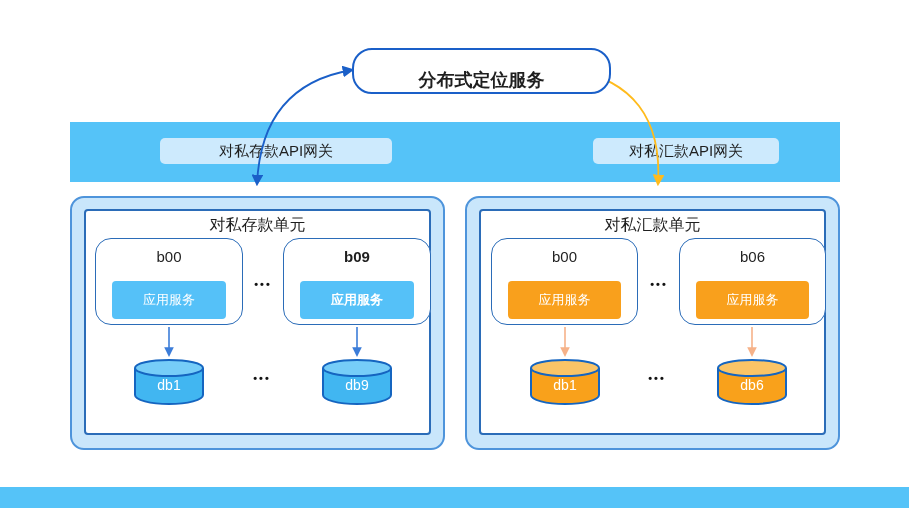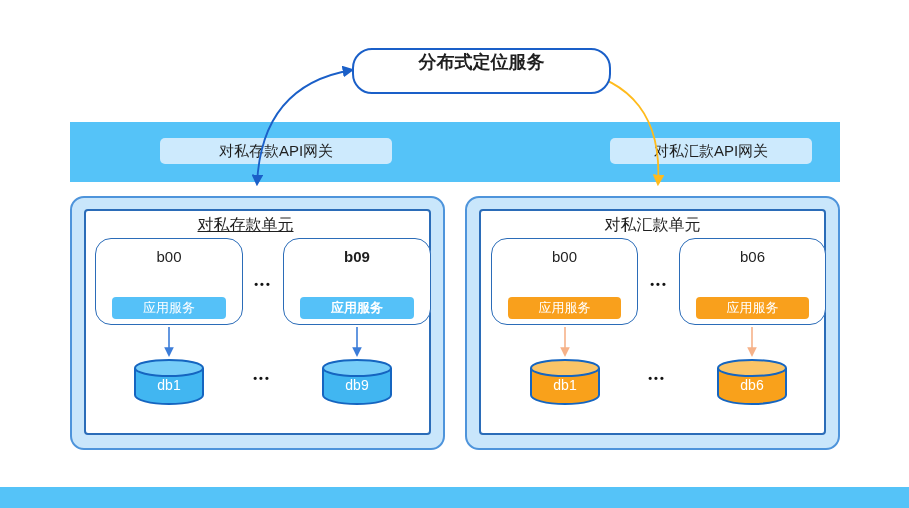--- a/index.html
+++ b/index.html
@@ -7,58 +7,58 @@
     width:909px;height:508px;position:relative;overflow:hidden;
     background:#ffffff;
     font-family:"Liberation Sans","DejaVu Sans",sans-serif;
     color:#1f1f1f;
   }
   .abs{position:absolute;}
   
   .locator-box{
     left:352px;top:48px;width:259px;height:46px;
     background:#ffffff;border:2px solid #1A5FC8;border-radius:20px;
-    display:flex;align-items:flex-start;justify-content:center;
+    display:flex;align-items:flex-end;justify-content:center;
     font-size:18px;font-weight:bold;z-index:6;box-sizing:border-box;
   }
   
   .band{
     left:70px;top:122px;width:770px;height:60px;
     background:#55C3F8;z-index:1;
   }
   .gw-label{
     top:138px;height:26px;background:#CDEAFD;border-radius:5px;
     display:flex;align-items:center;justify-content:center;
     font-size:15px;color:#1f1f1f;z-index:2;
   }
   .gw-left{left:160px;width:232px;}
-  .gw-right{left:593px;width:202px;margin-left:17px;}
+  .gw-right{left:576px;width:186px;margin-left:17px;}
   
   .unit-outer{
     top:196px;width:375px;height:254px;box-sizing:border-box;
     background:#C9E6FB;border:2px solid #4E94DB;border-radius:14px;z-index:1;
   }
   .unit-inner{
     top:209px;width:347px;height:226px;box-sizing:border-box;
     background:#ffffff;border:2px solid #2B6CB8;border-radius:4px;z-index:2;
   }
   .unit-title{
     top:215px;width:347px;text-align:center;font-size:16px;z-index:3;
   }
   .node-box{
     top:238px;height:87px;box-sizing:border-box;background:#ffffff;
     border:1.5px solid #2B6CB8;border-radius:16px;z-index:3;
   }
   .node-name{
     position:absolute;left:0;right:0;top:9px;text-align:center;font-size:15px;
   }
   .service-pill{
-    position:absolute;left:16px;right:16px;top:42px;height:22px;
+    position:absolute;left:16px;right:16px;top:42px;height:38px;
     border-radius:4px;color:#ffffff;font-size:13px;
-    display:flex;align-items:center;justify-content:center;margin-top:16px;
+    display:flex;align-items:center;justify-content:center;
   }
   .pill-blue{background:#55C1F8;}
   .pill-orange{background:#F9A01C;}
   .dots{
     width:38px;text-align:center;font-size:11px;font-weight:bold;
     letter-spacing:2px;color:#111;z-index:3;
   }
   .cyl{z-index:3;}
   .cyl text{
     font-family:"Liberation Sans","DejaVu Sans",sans-serif;
@@ -102,21 +102,21 @@
 <div class="abs band"></div>
 <div class="abs gw-label gw-left">
   <span>对私存款API网关</span>
 </div>
 <div class="abs gw-label gw-right">
   <span>对私汇款API网关</span>
 </div>
 
 <div class="abs unit-outer" style="left:70px;"></div>
 <div class="abs unit-inner" style="left:84px;"></div>
-<div class="abs unit-title" style="left:72px;text-decoration:underline;">对私存款单元</div>
+<div class="abs unit-title" style="left:84px;">对私存款单元</div>
 
 <div class="abs node-box" style="left:95px;width:148px;">
   <div class="node-name">b00</div>
   <div class="service-pill pill-blue">应用服务</div>
 </div>
 <div class="abs dots" style="left:244px;top:278px;">•••</div>
 <div class="abs node-box" style="left:283px;width:148px;font-weight:bold;">
   <div class="node-name">b09</div>
   <div class="service-pill pill-blue">应用服务</div>
 </div>

